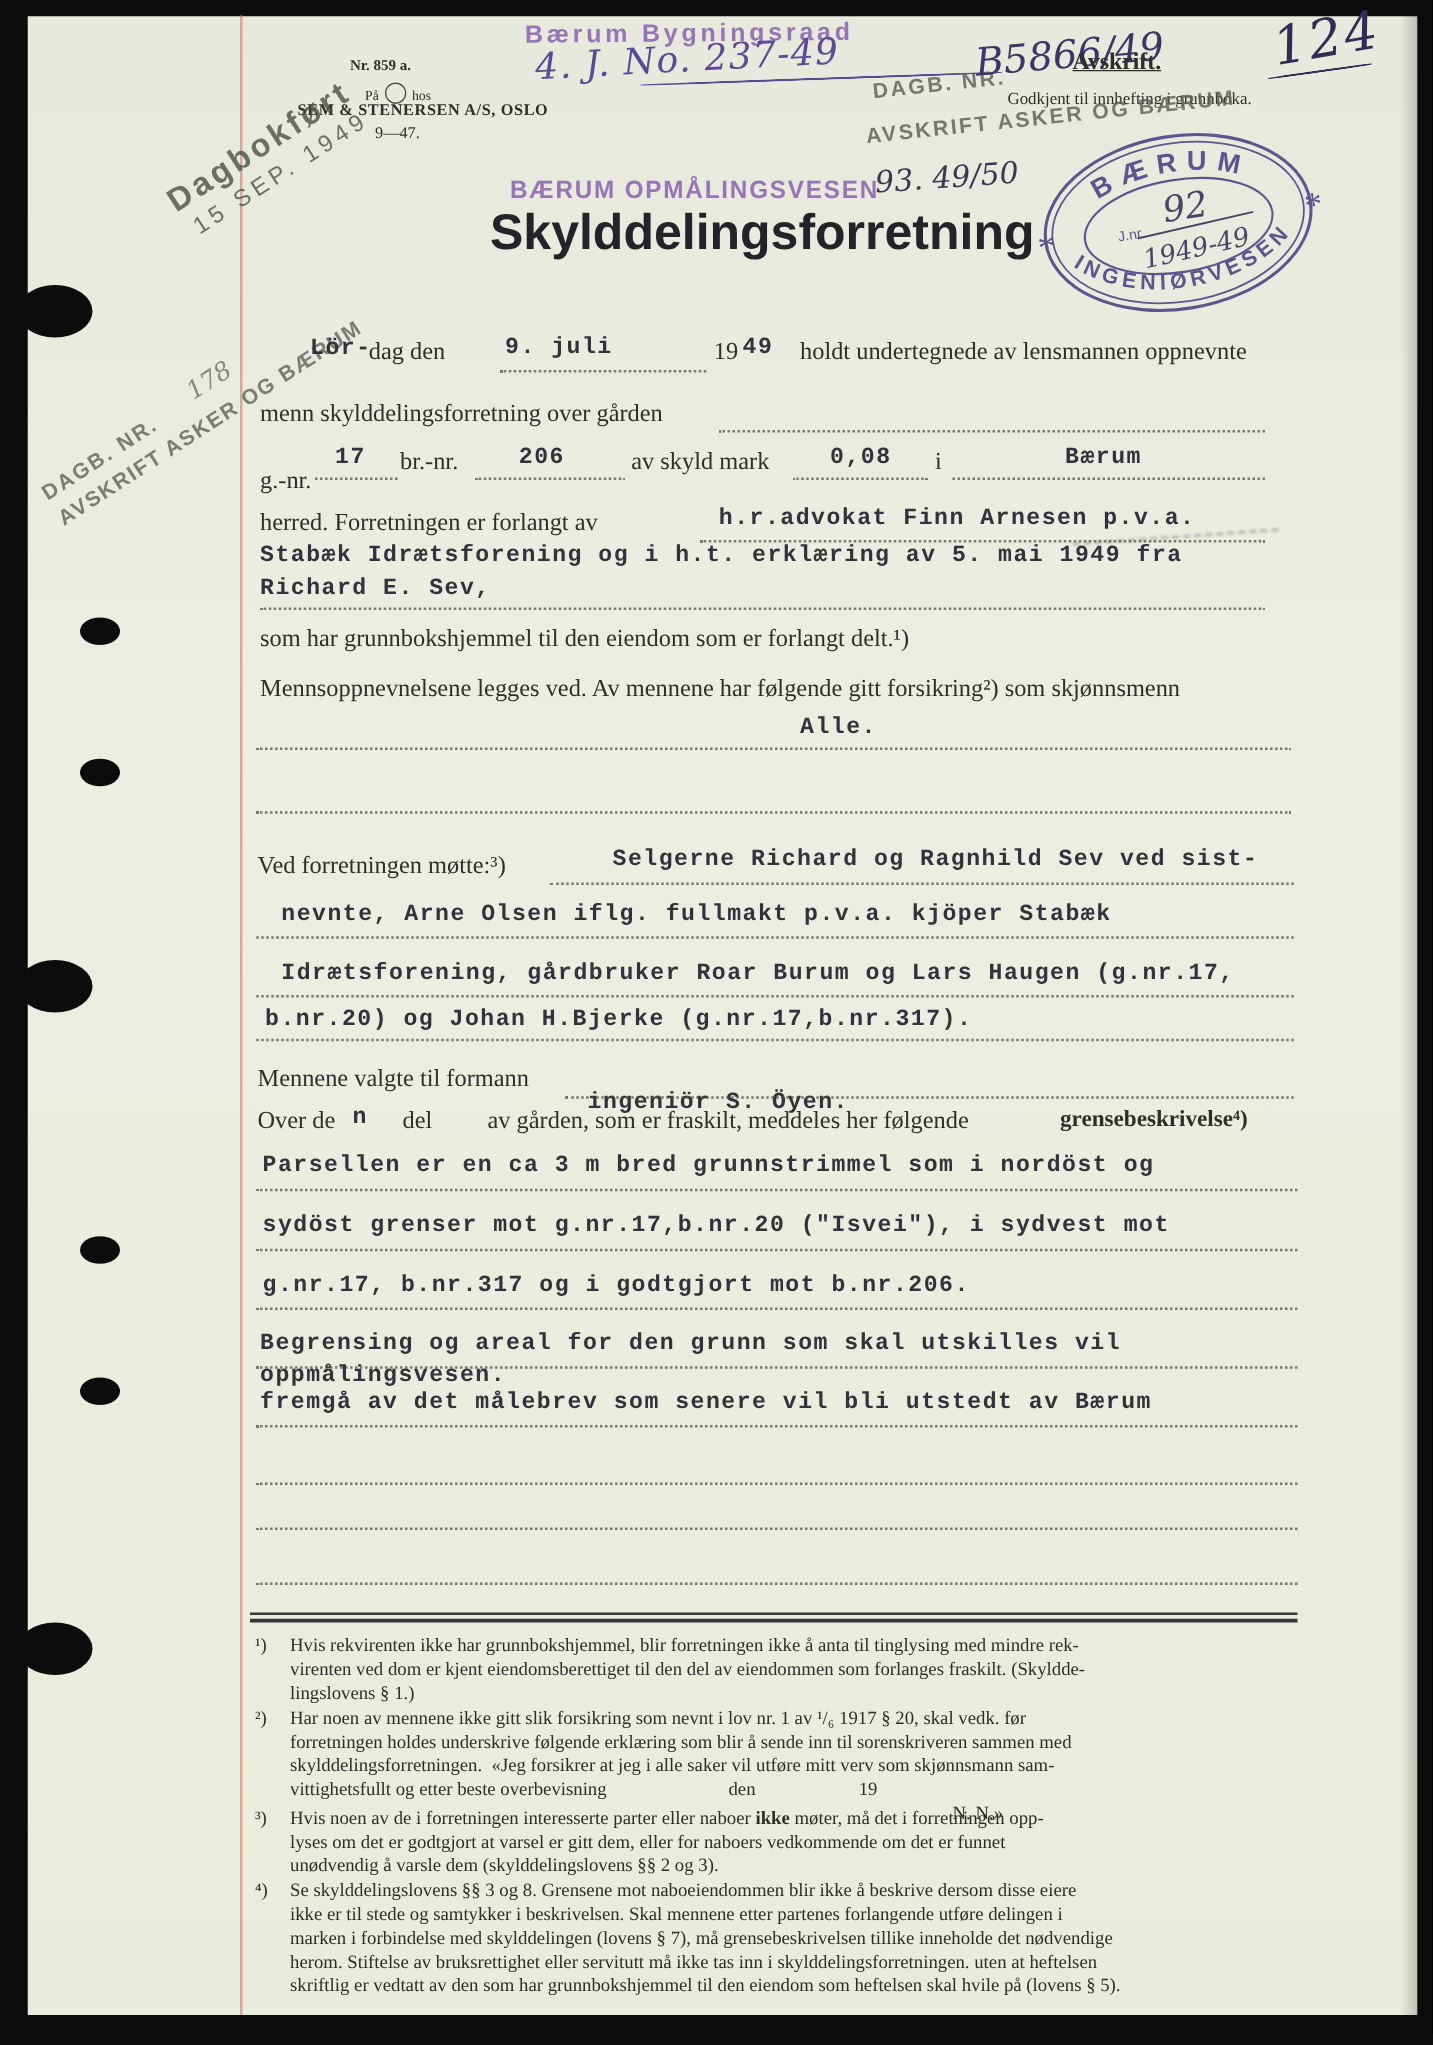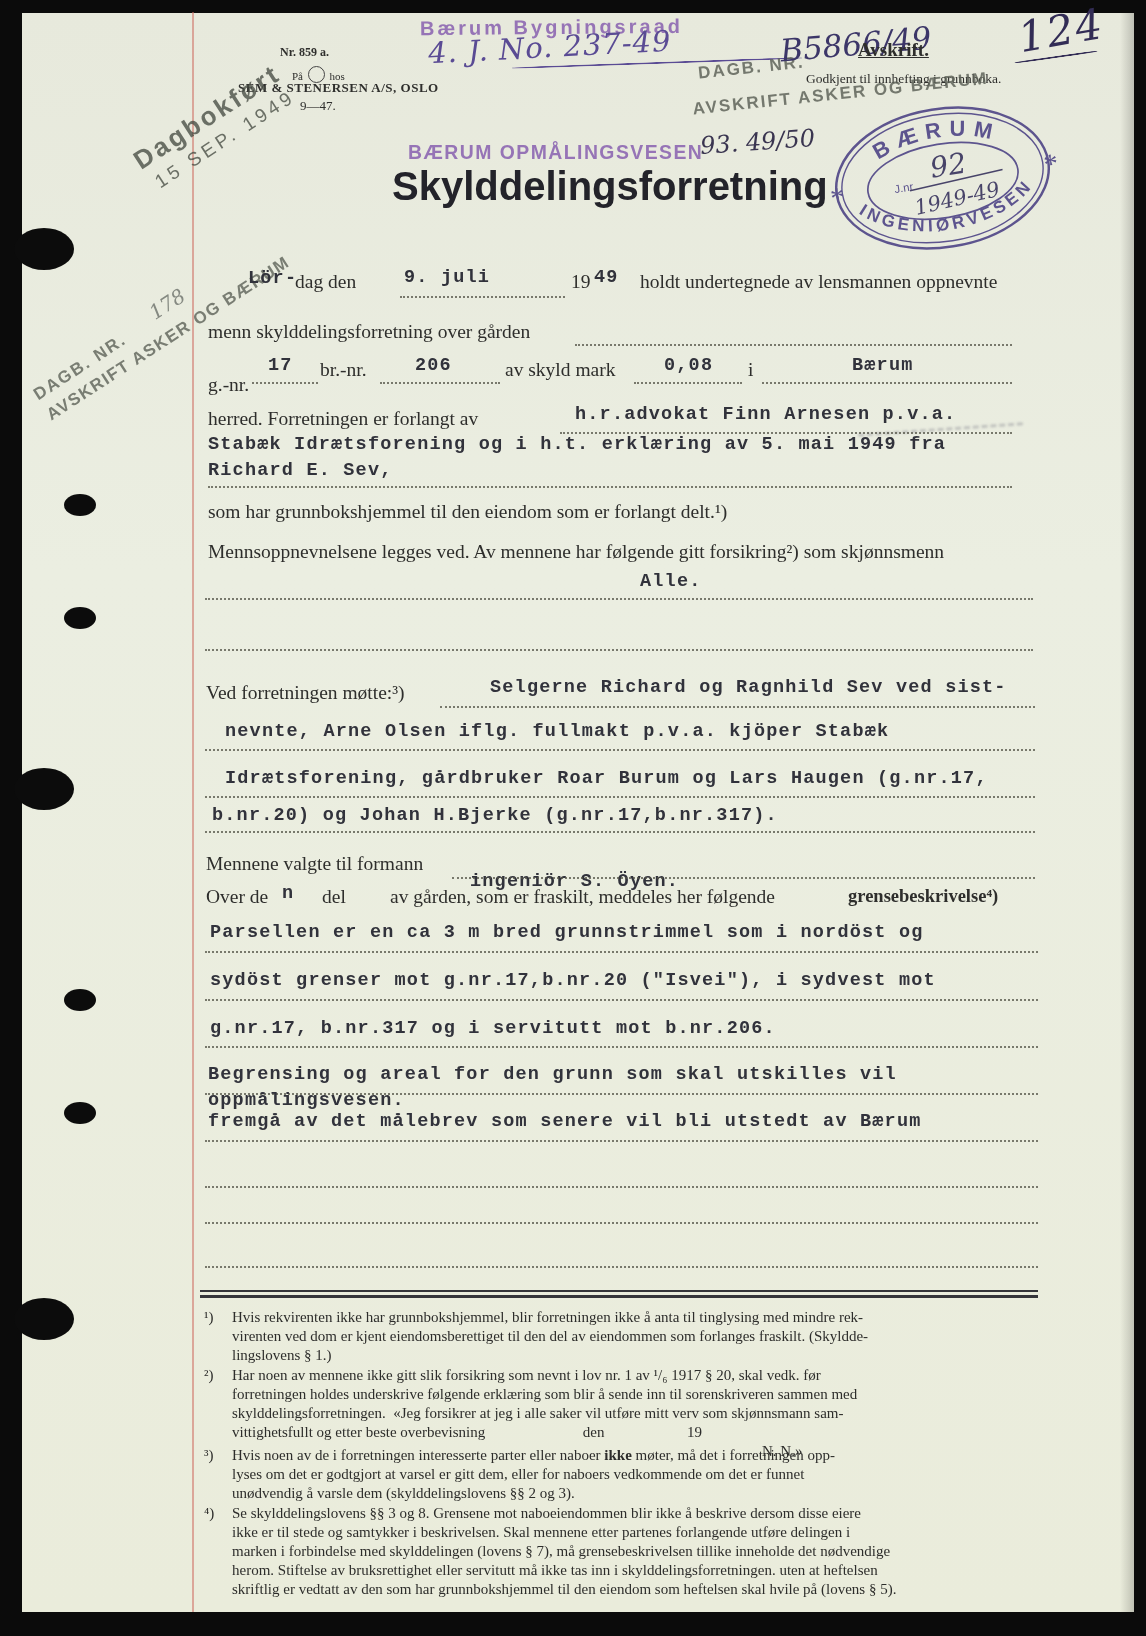--- a/index.html
+++ b/index.html
@@ -168,21 +168,21 @@
   <div class="print" style="left:206px;top:886px;">Over de</div>
   <div class="typed" style="left:282px;top:883px;">n</div>
   <div class="print" style="left:322px;top:886px;">del</div>
   <div class="print" style="left:390px;top:886px;">av gården, som er fraskilt, meddeles her følgende </div>
   <div class="print" style="left:848px;top:886px;font-weight:bold;font-size:18.5px;">grensebeskrivelse⁴)</div>
 
   <div class="typed" style="left:210px;top:922px;">Parsellen er en ca 3 m bred grunnstrimmel som i nordöst og</div>
   <div class="dots" style="left:205px;width:833px;top:951px;"></div>
   <div class="typed" style="left:210px;top:970px;">sydöst grenser mot g.nr.17,b.nr.20 ("Isvei"), i sydvest mot</div>
   <div class="dots" style="left:205px;width:833px;top:999px;"></div>
-  <div class="typed" style="left:210px;top:1018px;">g.nr.17, b.nr.317 og i servitutt mot b.nr.206.</div>
+  <div class="typed" style="left:210px;top:1018px;">g.nr.17, b.nr.317 og i godtgjort mot b.nr.206.</div>
   <div class="dots" style="left:205px;width:833px;top:1046px;"></div>
   <div class="typed" style="left:208px;top:1064px;">Begrensing og areal for den grunn som skal utskilles vil</div>
   <div class="dots" style="left:205px;width:833px;top:1093px;"></div>
   <div class="typed" style="left:208px;top:1111px;">fremgå av det målebrev som senere vil bli utstedt av Bærum</div>
   <div class="dots" style="left:205px;width:833px;top:1140px;"></div>
   <div class="typed" style="left:208px;top:1090px;text-align:right;">oppmålingsvesen.</div>
   <div class="dots" style="left:205px;width:833px;top:1186px;"></div>
   <div class="dots" style="left:205px;width:833px;top:1222px;"></div>
   <div class="dots" style="left:205px;width:833px;top:1266px;"></div>
 

